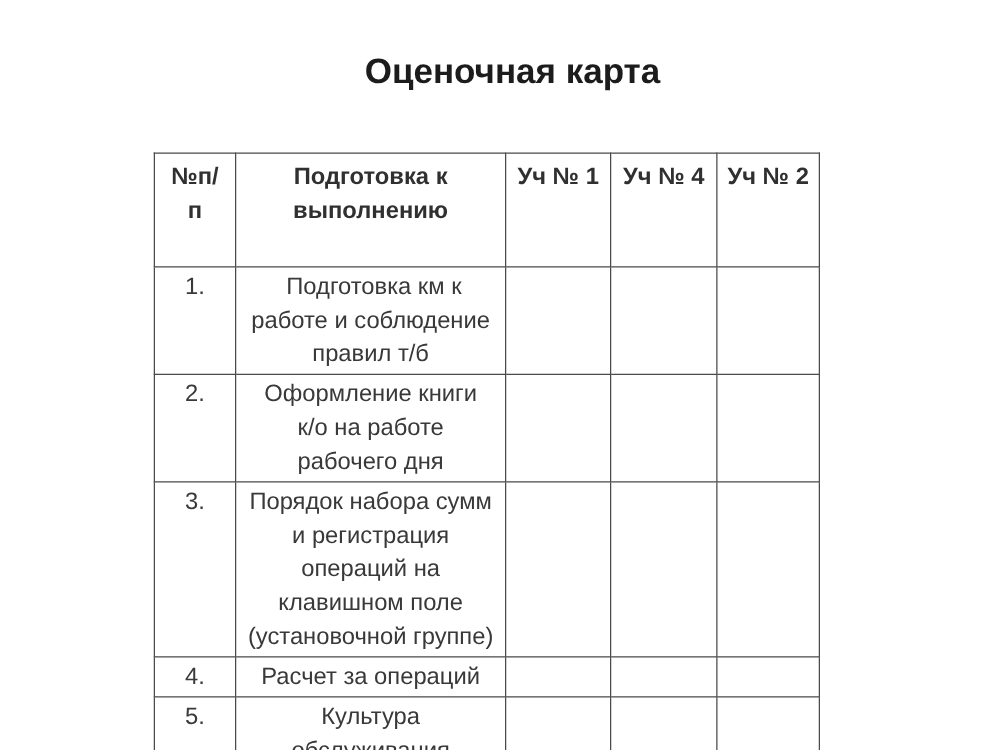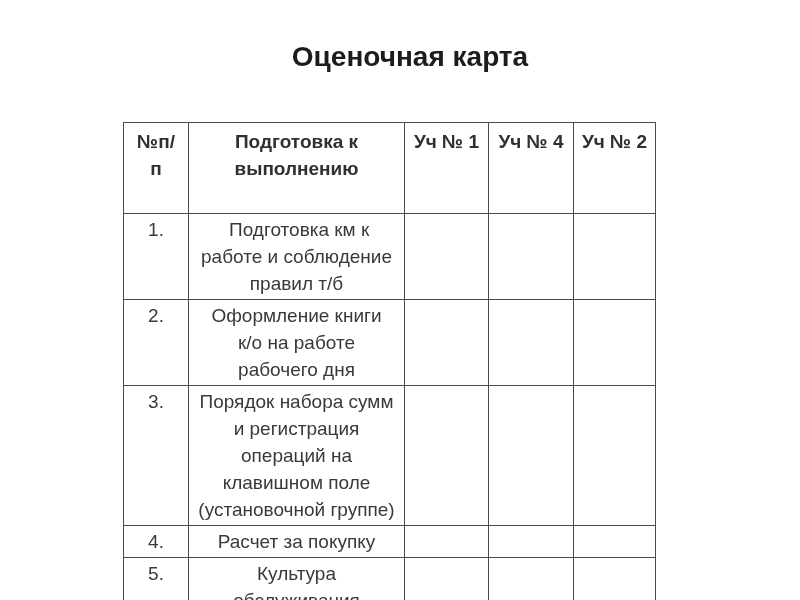--- a/index.html
+++ b/index.html
@@ -117,21 +117,21 @@
 и регистрация
 операций на
 клавишном поле
 (установочной группе)</td>
       <td class="score-cell"></td>
       <td class="score-cell"></td>
       <td class="score-cell"></td>
     </tr>
     <tr class="row-4">
       <td class="num-cell">4.</td>
-      <td class="req-cell">Расчет за покупку</td>
+      <td class="req-cell">Расчет за операций</td>
       <td class="score-cell"></td>
       <td class="score-cell"></td>
       <td class="score-cell"></td>
     </tr>
     <tr class="row-5">
       <td class="num-cell">5.</td>
       <td class="req-cell">Культура
 обслуживания</td>
       <td class="score-cell"></td>
       <td class="score-cell"></td>

